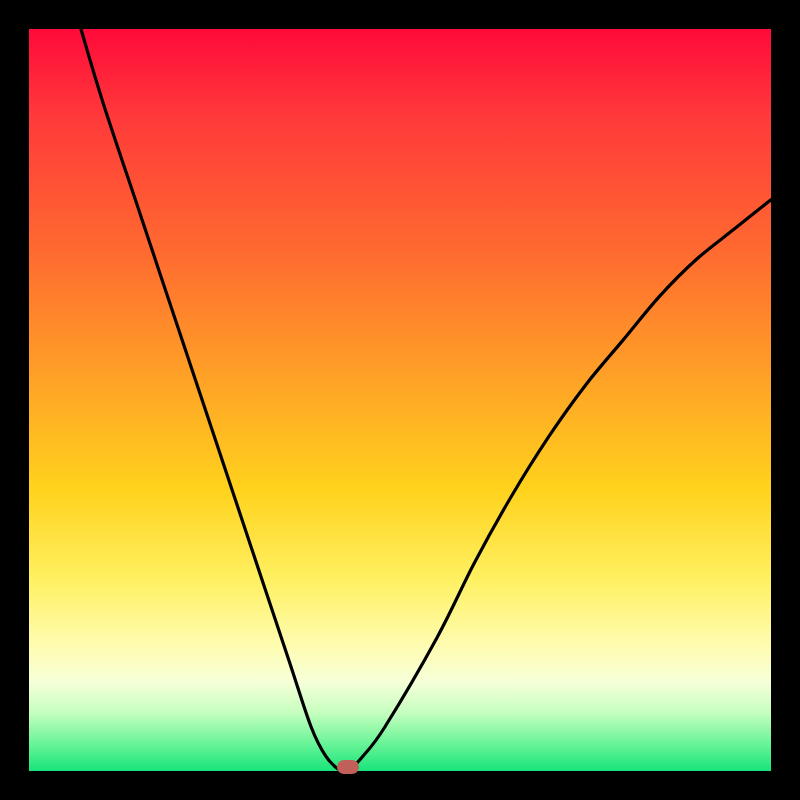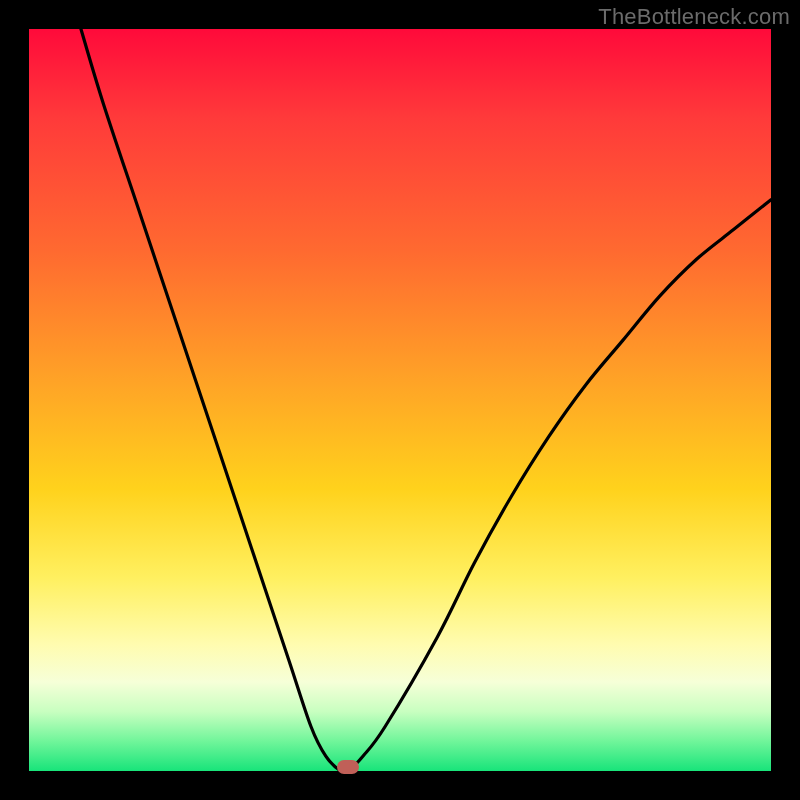--- a/index.html
+++ b/index.html
@@ -63,21 +63,20 @@
     height: 14px;
     border-radius: 7px;
     background: #c06058;
   }
 </style>
 </head>
 <body>
 
 <div class="frame">
 
-  <div class="watermark">TheBottleneck.com</div>
 
   <div class="plot-area">
 
     <svg class="curve" viewBox="0 0 742 742" preserveAspectRatio="none">
       <path id="curve-path" fill="none" stroke="#000" stroke-width="3.2" stroke-linecap="round" stroke-linejoin="round" d="M 51.94 0.00 C 55.65 12.37, 64.31 43.28, 74.20 74.20 C 84.09 105.12, 98.93 148.40, 111.30 185.50 C 123.67 222.60, 136.03 259.70, 148.40 296.80 C 160.77 333.90, 173.13 371.00, 185.50 408.10 C 197.87 445.20, 210.23 482.30, 222.60 519.40 C 234.97 556.50, 249.81 601.02, 259.70 630.70 C 269.59 660.38, 275.78 681.40, 281.96 697.48 C 288.14 713.56, 291.85 719.74, 296.80 727.16 C 301.75 734.58, 307.93 739.53, 311.64 742.00 C 315.35 744.47, 315.35 744.47, 319.06 742.00 C 322.77 739.53, 327.72 734.58, 333.90 727.16 C 340.08 719.74, 343.79 717.27, 356.16 697.48 C 368.53 677.69, 393.26 635.65, 408.10 608.44 C 422.94 581.23, 432.83 557.74, 445.20 534.24 C 457.57 510.74, 469.93 488.48, 482.30 467.46 C 494.67 446.44, 507.03 426.65, 519.40 408.10 C 531.77 389.55, 544.13 372.24, 556.50 356.16 C 568.87 340.08, 581.23 326.48, 593.60 311.64 C 605.97 296.80, 618.33 280.72, 630.70 267.12 C 643.07 253.52, 655.43 241.15, 667.80 230.02 C 680.17 218.89, 692.53 210.23, 704.90 200.34 C 717.27 190.45, 735.82 175.61, 742.00 170.66"></path>
     </svg>
 
     <div id="min-marker" class="marker" style="left: 308.06px; top: 731.29px;"></div>
   </div>
 </div>

